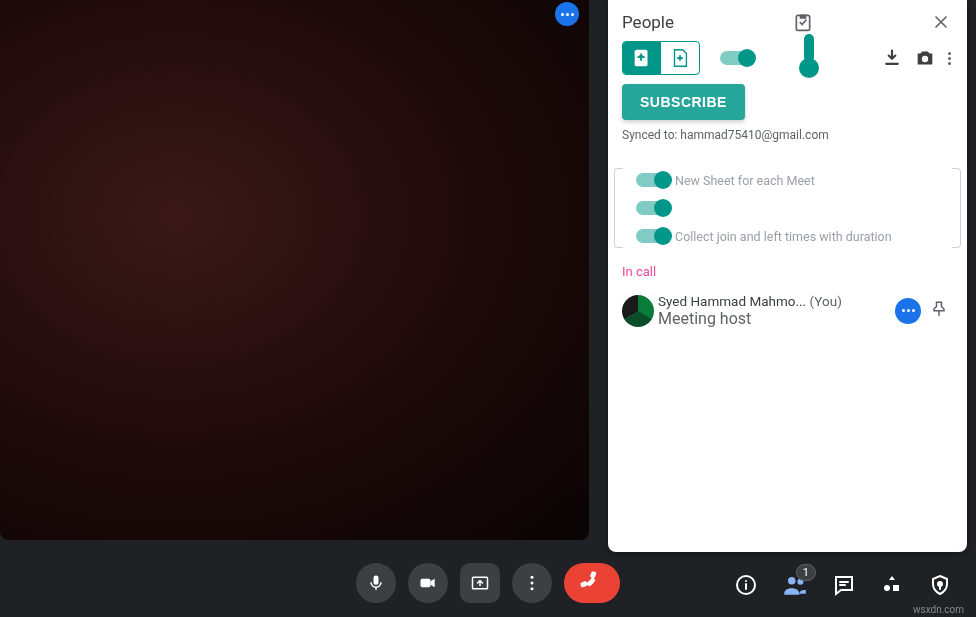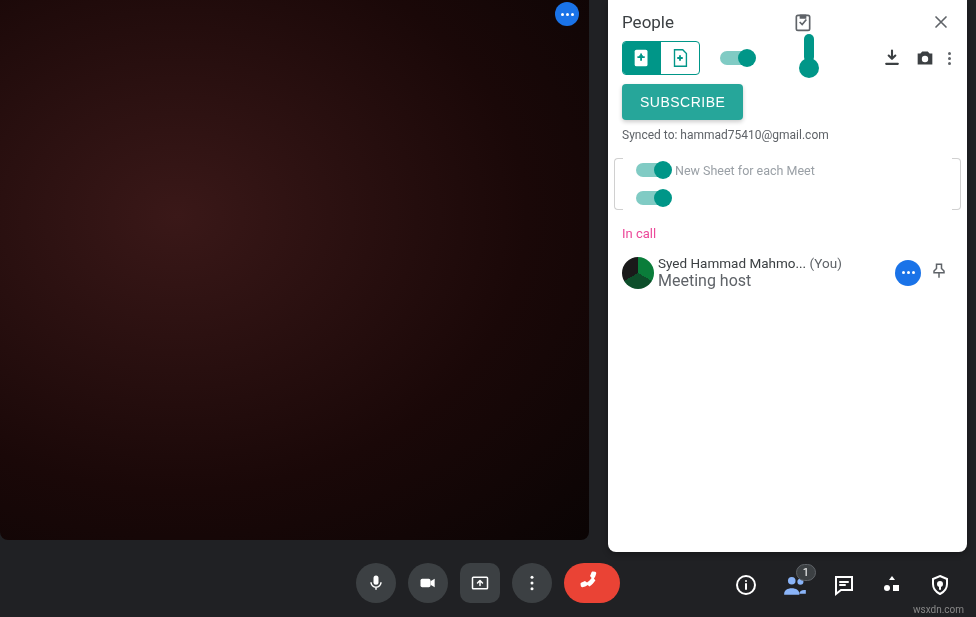--- a/index.html
+++ b/index.html
@@ -118,34 +118,34 @@
     margin-left: auto;
     display: flex;
     align-items: center;
     gap: 8px;
   }
   .icon-btn { cursor: pointer; display:flex; align-items:center; justify-content:center; padding:2px;}
   .subscribe-btn {
     background: #26a69a;
     color: white;
     font-size: 14px;
-    font-weight: 400;
+    font-weight: 700;
     letter-spacing: 0.5px;
     border: none;
     padding: 10px 18px;
     border-radius: 4px;
     cursor: pointer;
     margin-top: 6px;
     box-shadow: 0 2px 4px rgba(0,0,0,0.2);
   }
   .synced-text {
     font-size: 12px;
     color: #5f6368;
     margin-top: 8px;
-    margin-bottom: 6px;
+    margin-bottom: 16px;
   }
   .options-box {
     position: relative;
     padding: 8px 0 8px 14px;
   }
   .options-box::before, .options-box::after {
     content:'';
     position:absolute;
     top:10px; bottom:10px;
     width:8px;
@@ -340,20 +340,24 @@
   <div class="synced-text">Synced to: hammad75410@gmail.com</div>
 
   <div class="options-box">
     <div class="option-row">
       <div class="toggle"></div>
       <span class="option-label">New Sheet for each Meet</span>
     </div>
     <div class="option-row">
       <div class="toggle"></div>
     </div>
+    <div class="option-row">
+      <div class="toggle"></div>
+      <span class="option-label">Collect join and left times with duration</span>
+    </div>
   </div>
 
   <div class="section-label">In call</div>
 
   <div class="participant-row">
     <div class="avatar"></div>
     <div class="p-info">
       <div class="p-name">
         <span>Syed Hammad Mahmo...</span>
         <span class="p-you">(You)</span>

